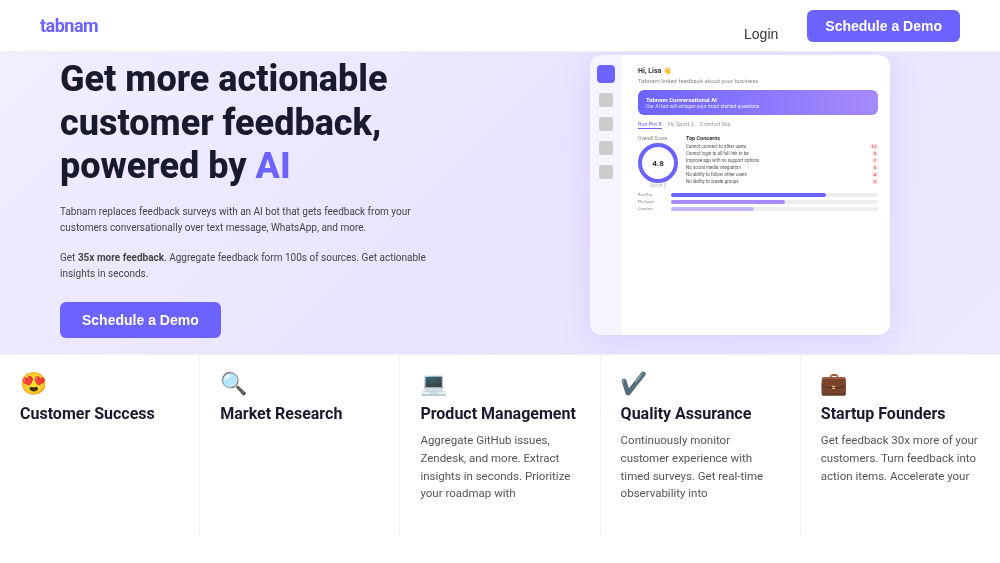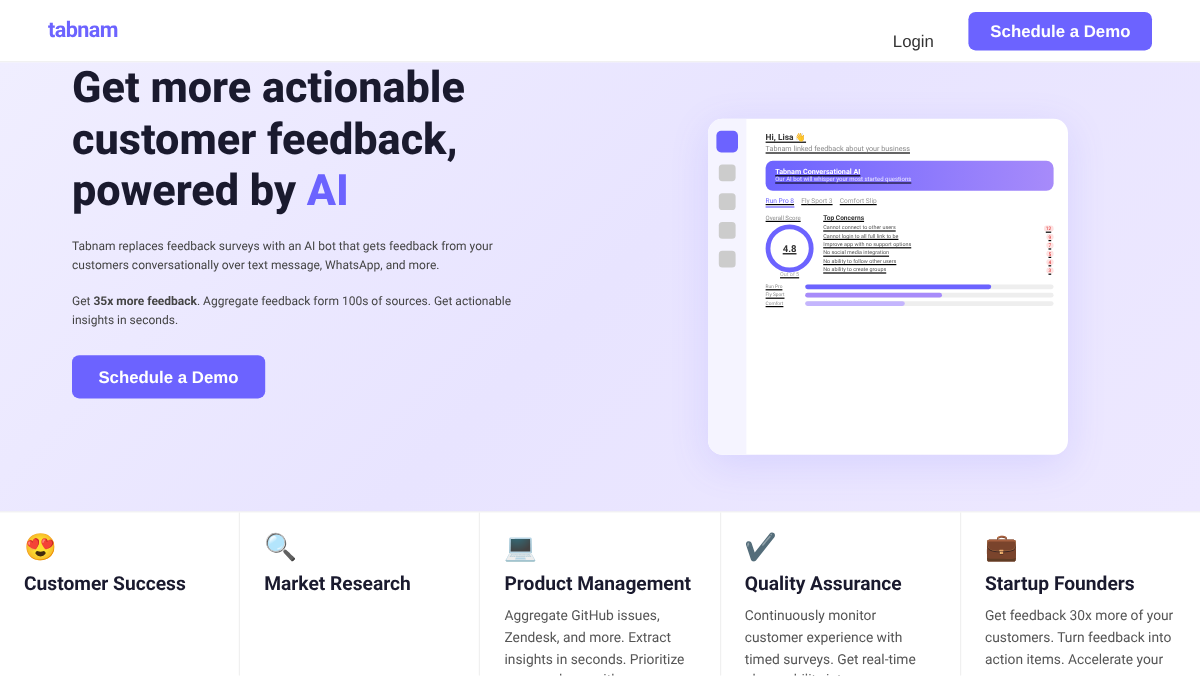--- a/index.html
+++ b/index.html
@@ -14,23 +14,23 @@
     .logo { font-size: 18px; font-weight: 700; color: #6c63ff; letter-spacing: -0.5px; }
     .nav-right { display: flex; align-items: flex-end; gap: 29px; }
     .nav-login { background: none; border: none; font-size: 14px; cursor: pointer; color: #333; }
     .nav-demo {
       background: #6c63ff; color: #fff; border: none; border-radius: 6px;
       padding: 8px 18px; font-size: 14px; font-weight: 600; cursor: pointer;
     }
 
     
     .hero {
-      display: flex; align-items: flex-start;
+      display: flex; align-items: flex-end;
       background: linear-gradient(135deg, #f0eeff 0%, #e8e4ff 50%, #ede8ff 100%);
-      height: 374px; padding: 0 40px 0 60px;
+      height: 302px; padding: 0 40px 16px 60px;
       position: relative; overflow: hidden;
     }
     .hero-left { flex: 0 0 460px; z-index: 2; }
     .hero-title { font-size: 36px; font-weight: 800; color: #1a1a2e; line-height: 1.2; margin-bottom: 16px; }
     .hero-title .ai { color: #6c63ff; }
     .hero-desc { font-size: 10px; color: #444; line-height: 1.6; margin-bottom: 14px; max-width: 380px; }
     .hero-desc strong { font-weight: 700; }
     .hero-cta {
       display: inline-block; background: #6c63ff; color: #fff;
       padding: 10px 22px; border-radius: 6px; font-size: 14px; font-weight: 600;
@@ -47,21 +47,21 @@
       box-shadow: 0 8px 32px rgba(108,99,255,0.15);
       padding: 12px; overflow: hidden; position: relative;
     }
     .mock-sidebar {
       position: absolute; left: 0; top: 0; bottom: 0; width: 32px;
       background: #f5f4ff; border-radius: 12px 0 0 12px;
       display: flex; flex-direction: column; align-items: center; padding: 10px 0; gap: 10px;
     }
     .mock-logo-sm { width: 18px; height: 18px; background: #6c63ff; border-radius: 4px; }
     .mock-icon { width: 14px; height: 14px; background: #ccc; border-radius: 3px; }
-    .mock-content { margin-left: 36px; text-decoration: underline; }
+    .mock-content { margin-left: 36px; }
     .mock-header { font-size: 7px; font-weight: 700; color: #333; margin-bottom: 2px; }
     .mock-subheader { font-size: 6px; color: #888; margin-bottom: 6px; }
     .mock-ai-banner {
       background: linear-gradient(90deg, #6c63ff, #a78bfa);
       border-radius: 6px; padding: 6px 8px; margin-bottom: 6px; color: #fff;
     }
     .mock-ai-title { font-size: 6px; font-weight: 700; }
     .mock-ai-sub { font-size: 5px; opacity: 0.85; }
     .mock-tabs { display: flex; gap: 6px; margin-bottom: 6px; }
     .mock-tab { font-size: 5.5px; color: #6c63ff; border-bottom: 1px solid #6c63ff; padding-bottom: 1px; cursor: pointer; }

